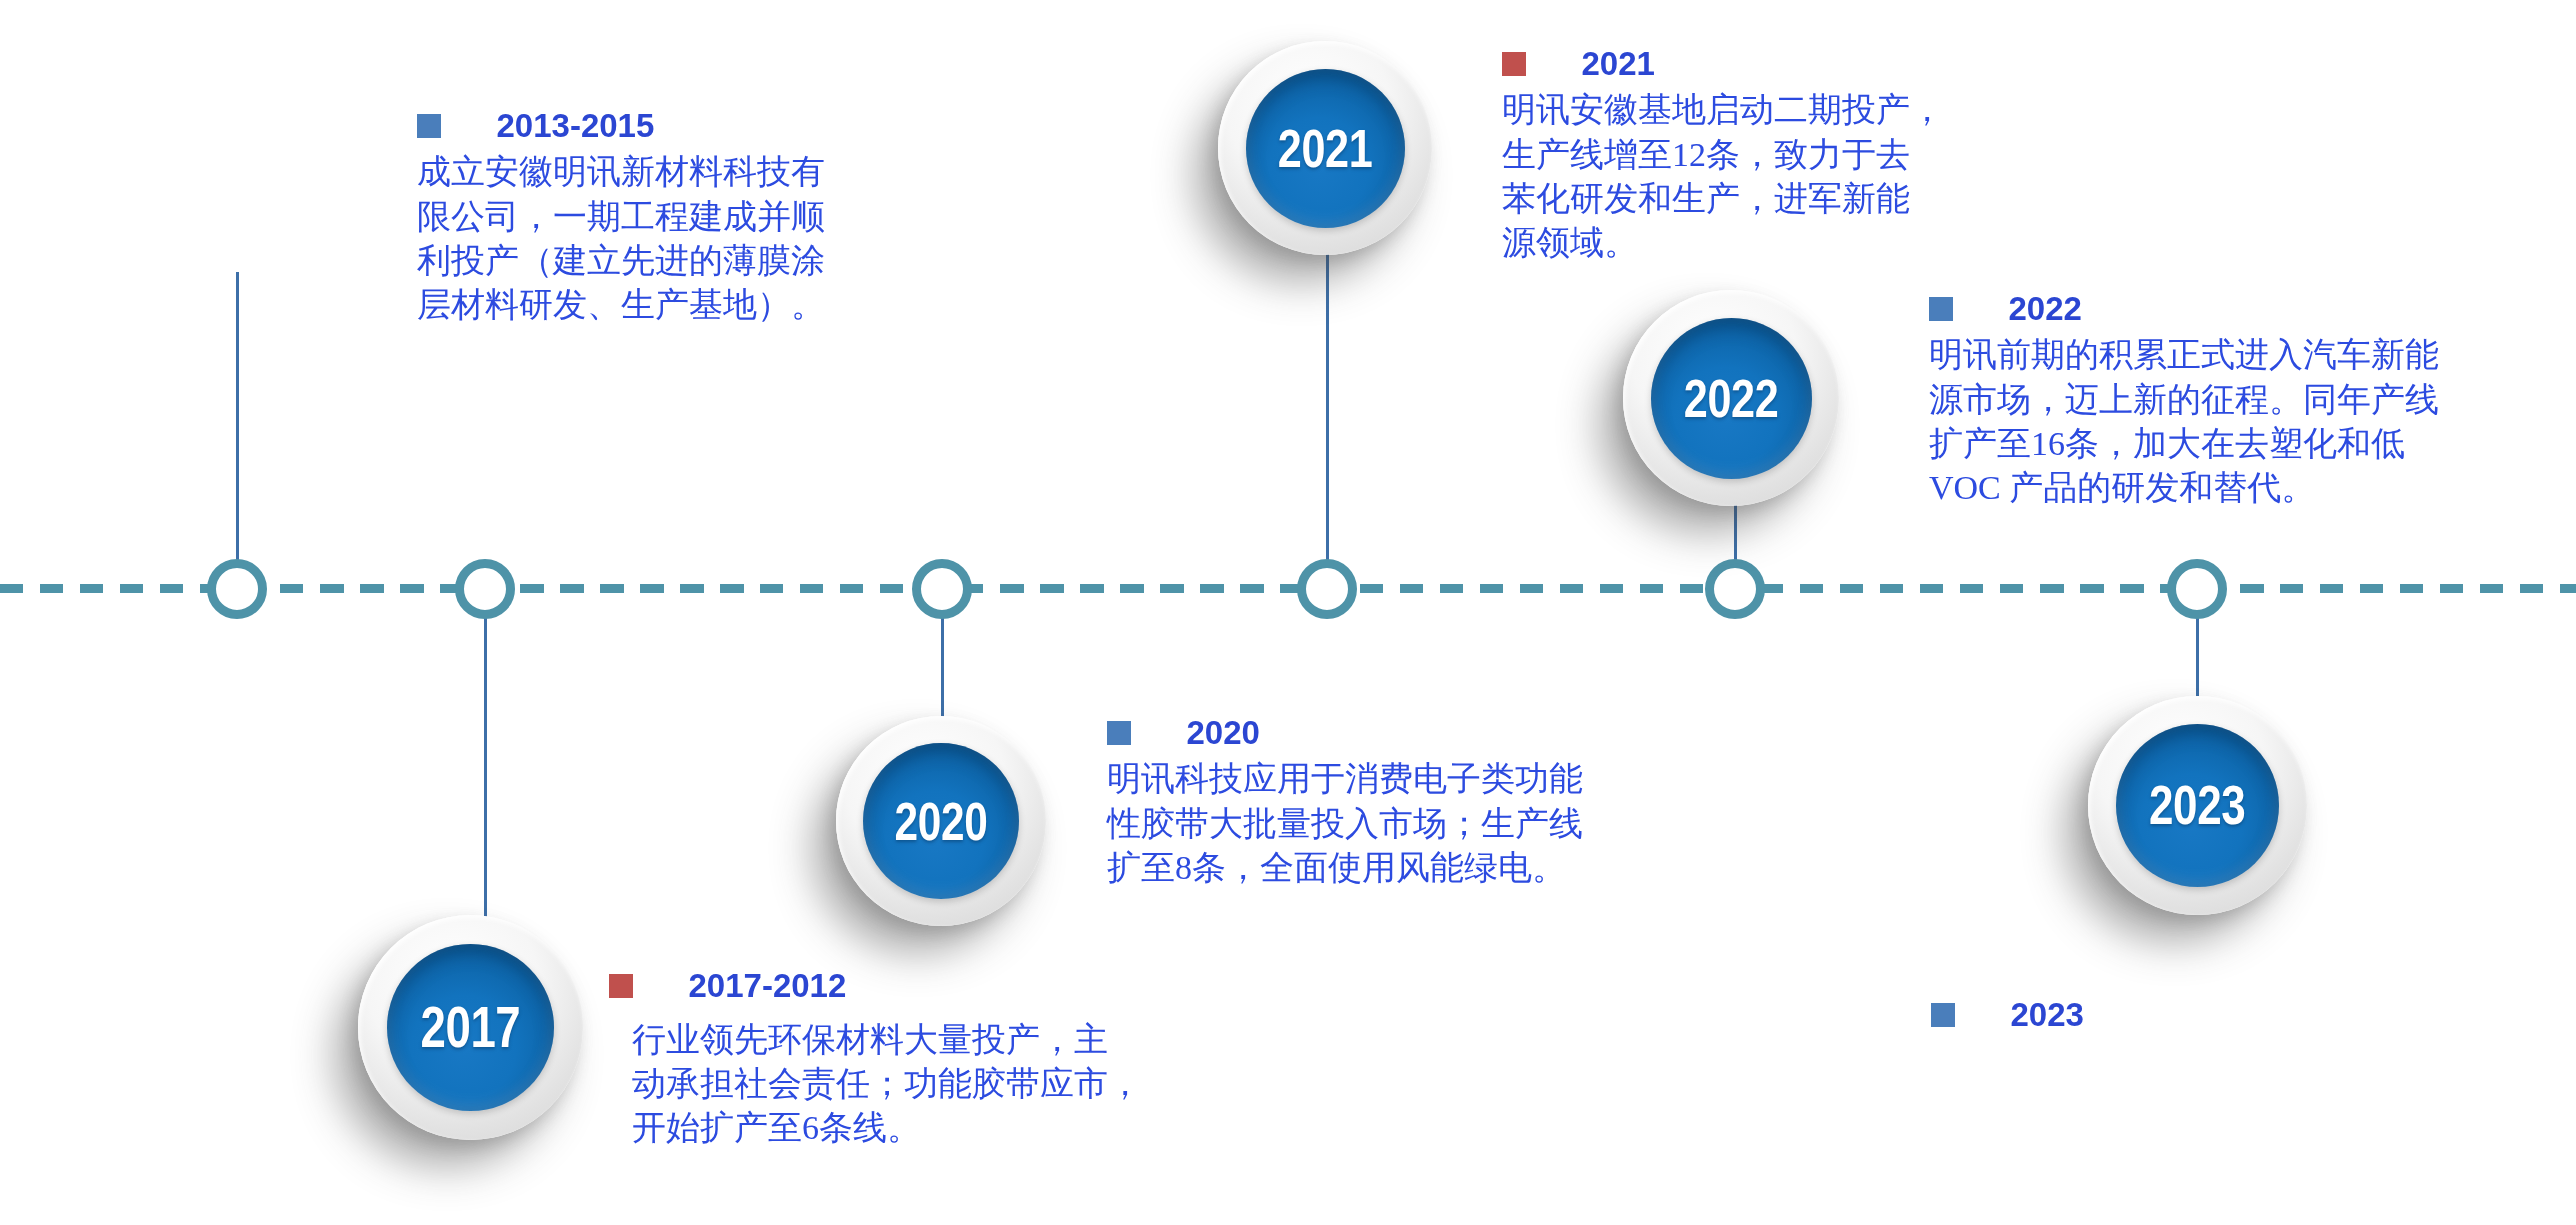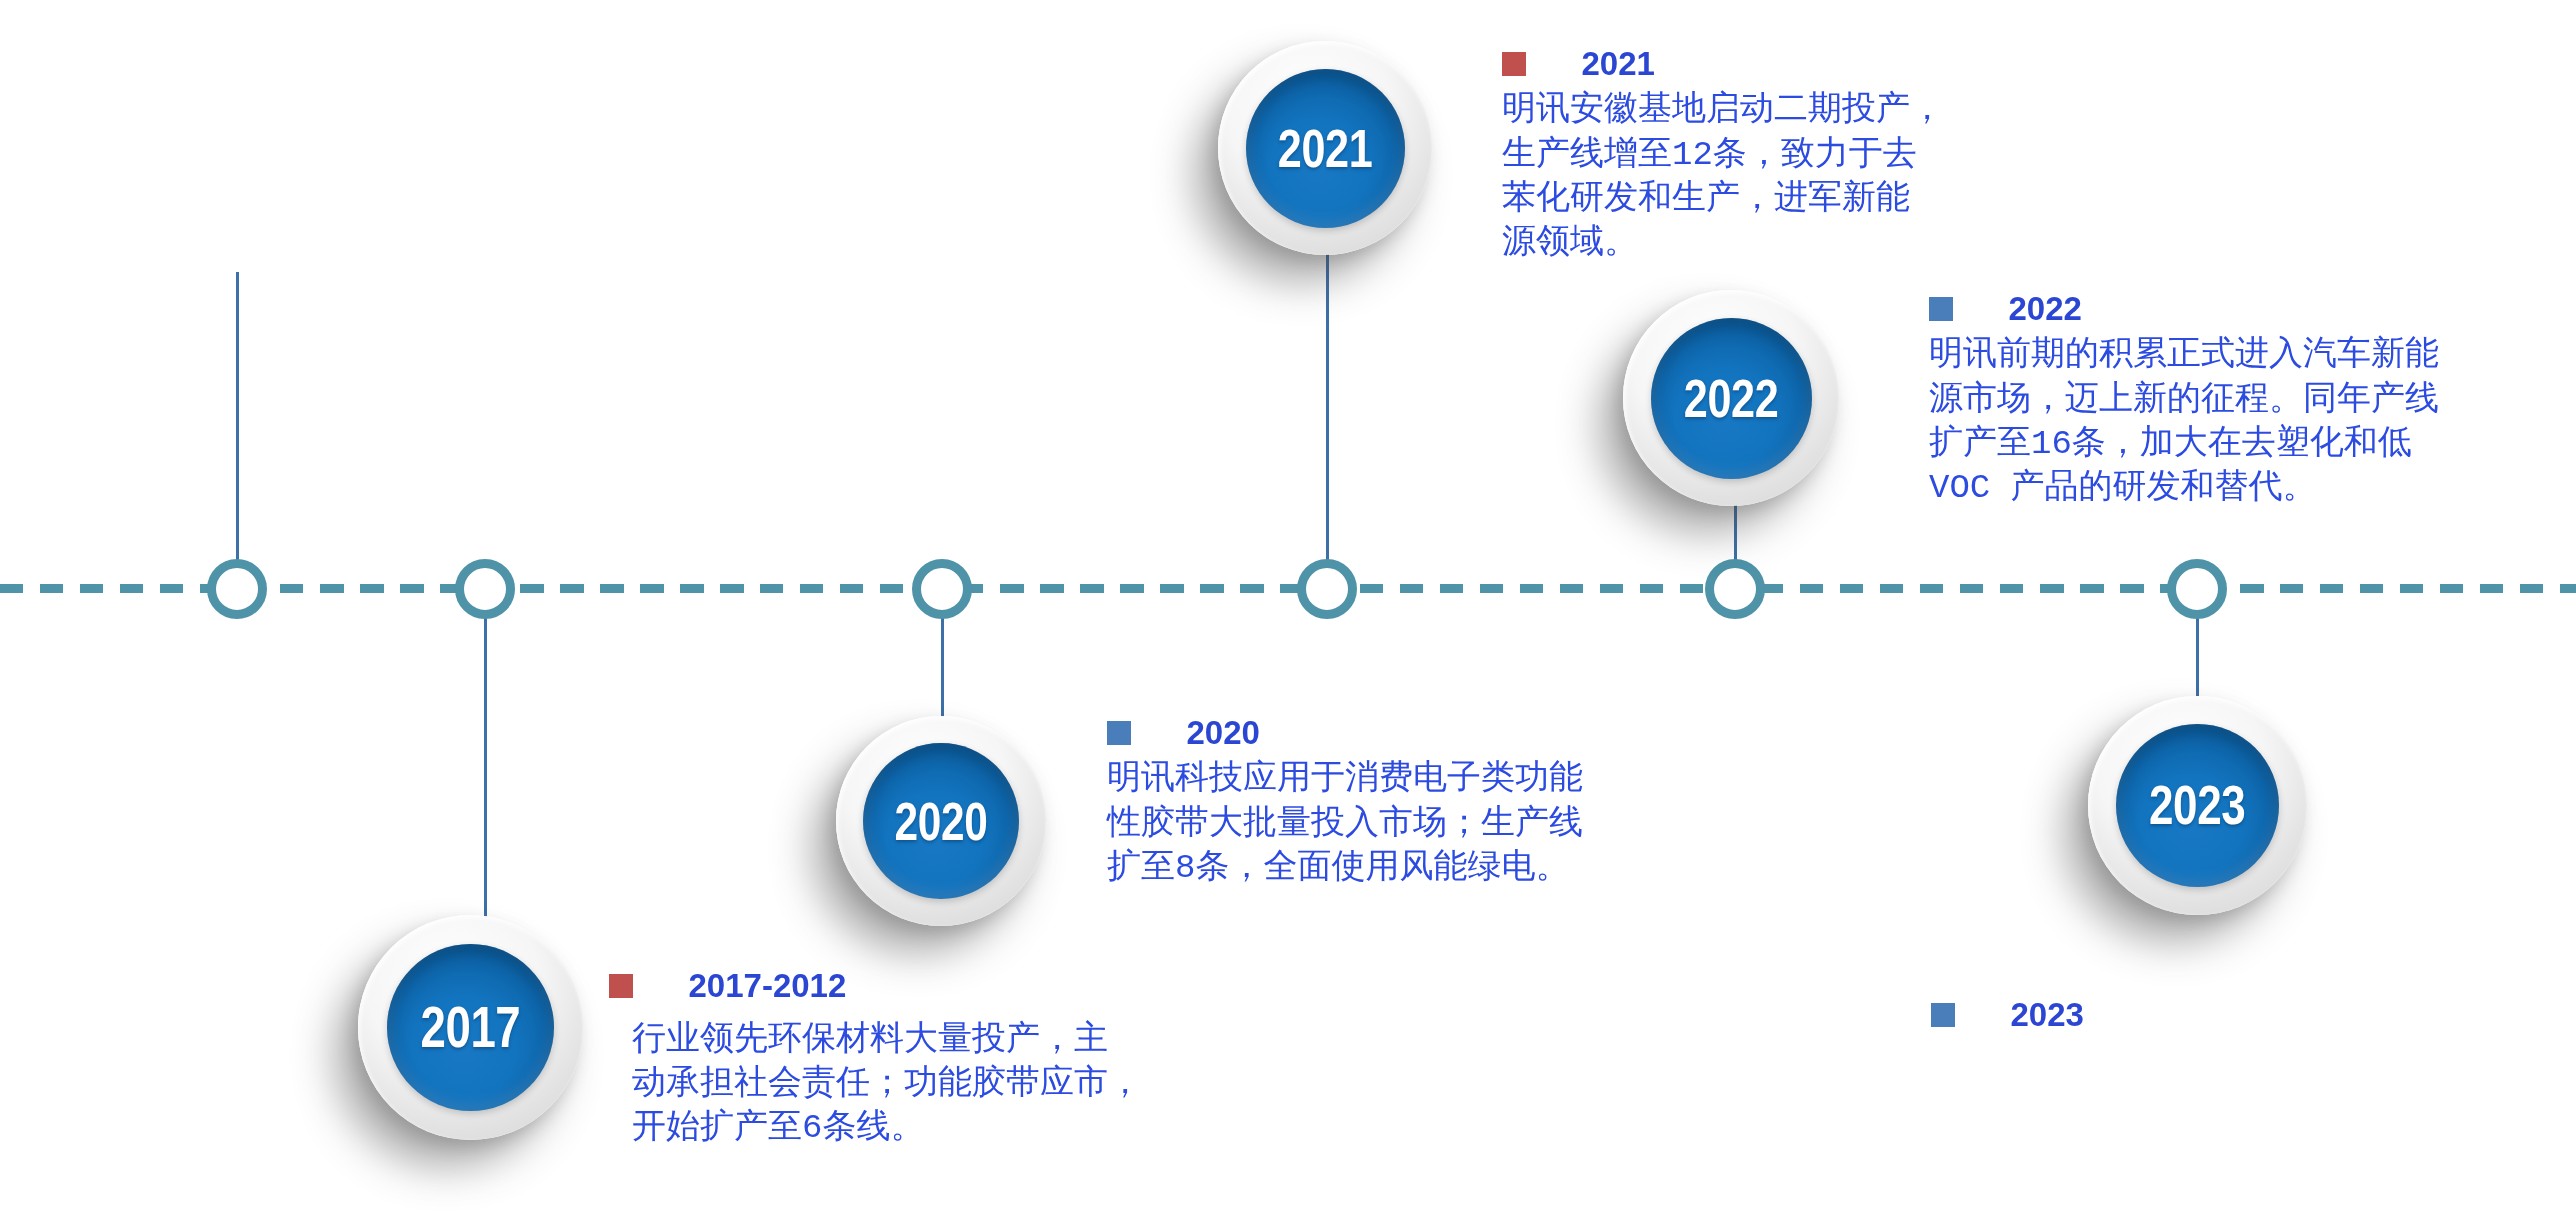--- a/index.html
+++ b/index.html
@@ -112,21 +112,21 @@
     font-size:33px;
     margin-left:56px;
     letter-spacing:0px;
     font-family:"Liberation Sans","DejaVu Sans",sans-serif;
   }
   .block .body{
     color:#2C4BE0;
     font-size:34px;
     line-height:1.30;
     margin-top:5.4px;
-    font-family:Liberation Mono, monospace;
+    font-family:Liberation Serif, serif;
     white-space:pre-line;
   }
 </style>
 </head>
 <body>
 
 <div id="stage">
 
   <div class="axis"></div>
 
@@ -168,20 +168,30 @@
       <span class="yr" style="font-size:54px;">2022</span>
     </div>
   </div>
 
   <div class="badge" style="left:2088px; top:696px; width:219px; height:219px;">
     <div class="inner" style="width:163px; height:163px;">
       <span class="yr" style="font-size:55px;">2023</span>
     </div>
   </div>
 
+  <div class="block" style="left:417px; top:107px; width:507px;">
+    <div class="head">
+      <span class="sq blue"></span>
+      <span class="yrlabel">2013-2015</span>
+    </div>
+    <div class="body">成立安徽明讯新材料科技有
+限公司，一期工程建成并顺
+利投产（建立先进的薄膜涂
+层材料研发、生产基地）。</div>
+  </div>
 
   <div class="block" style="left:609px; top:967px; width:598px;">
     <div class="head">
       <span class="sq red"></span>
       <span class="yrlabel">2017-2012</span>
     </div>
     <div class="body" style="margin-top:12.7px; margin-left:23px;">行业领先环保材料大量投产，主
 动承担社会责任；功能胶带应市，
 开始扩产至6条线。</div>
   </div>

